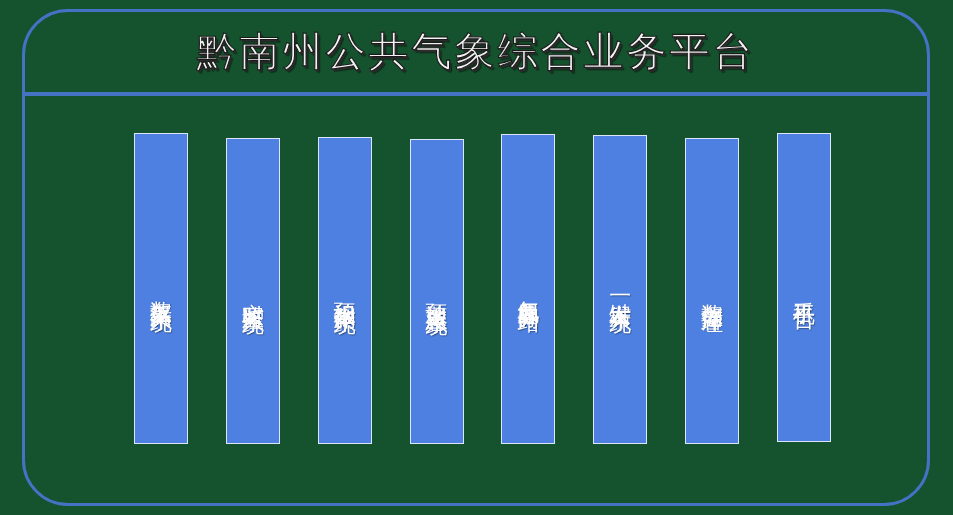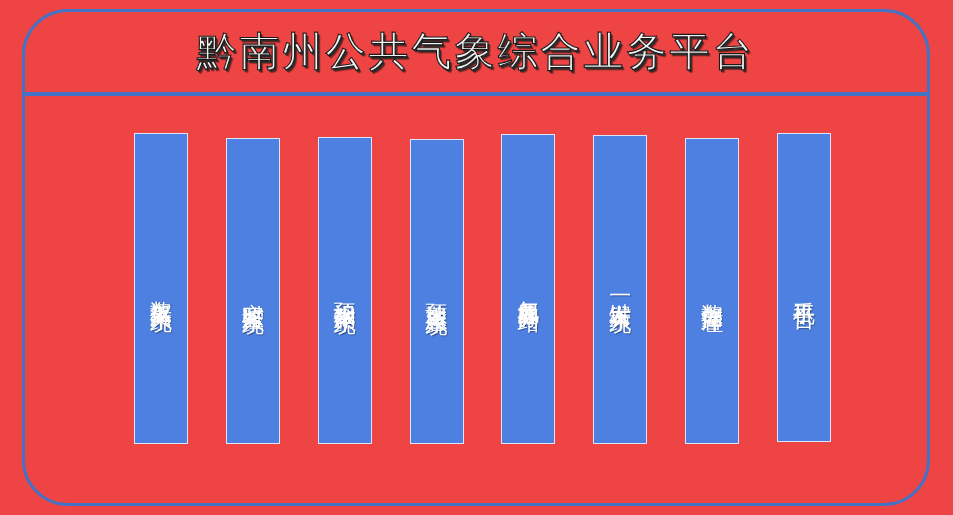--- a/index.html
+++ b/index.html
@@ -9,21 +9,21 @@
     height: 515px;
     background: #ffffff;
     font-family: "Liberation Serif", "DejaVu Serif", serif;
     overflow: hidden;
   }
 
   #canvas {
     position: relative;
     width: 953px;
     height: 515px;
-    background: #ef4444;
+    background: #14532d;
   }
 
   
   .frame {
     position: absolute;
     left: 22px;
     top: 9px;
     width: 908px;
     height: 497px;
     border: 3px solid #4472c4;

